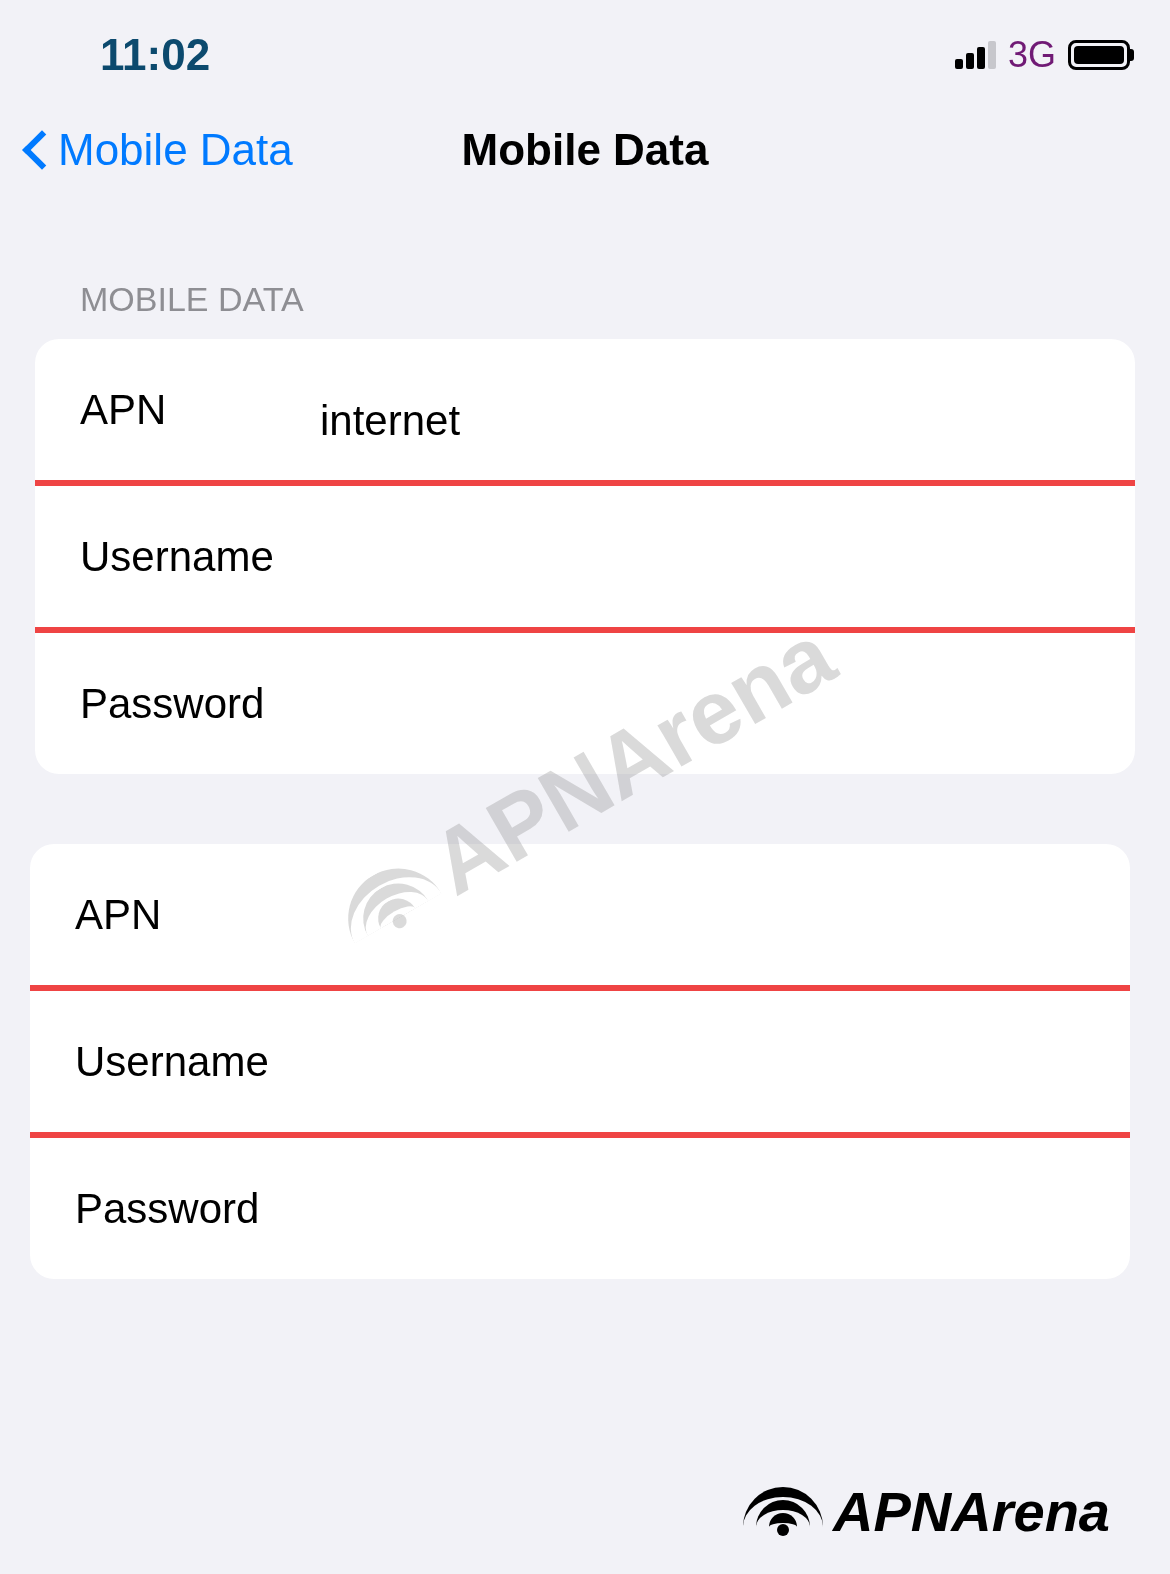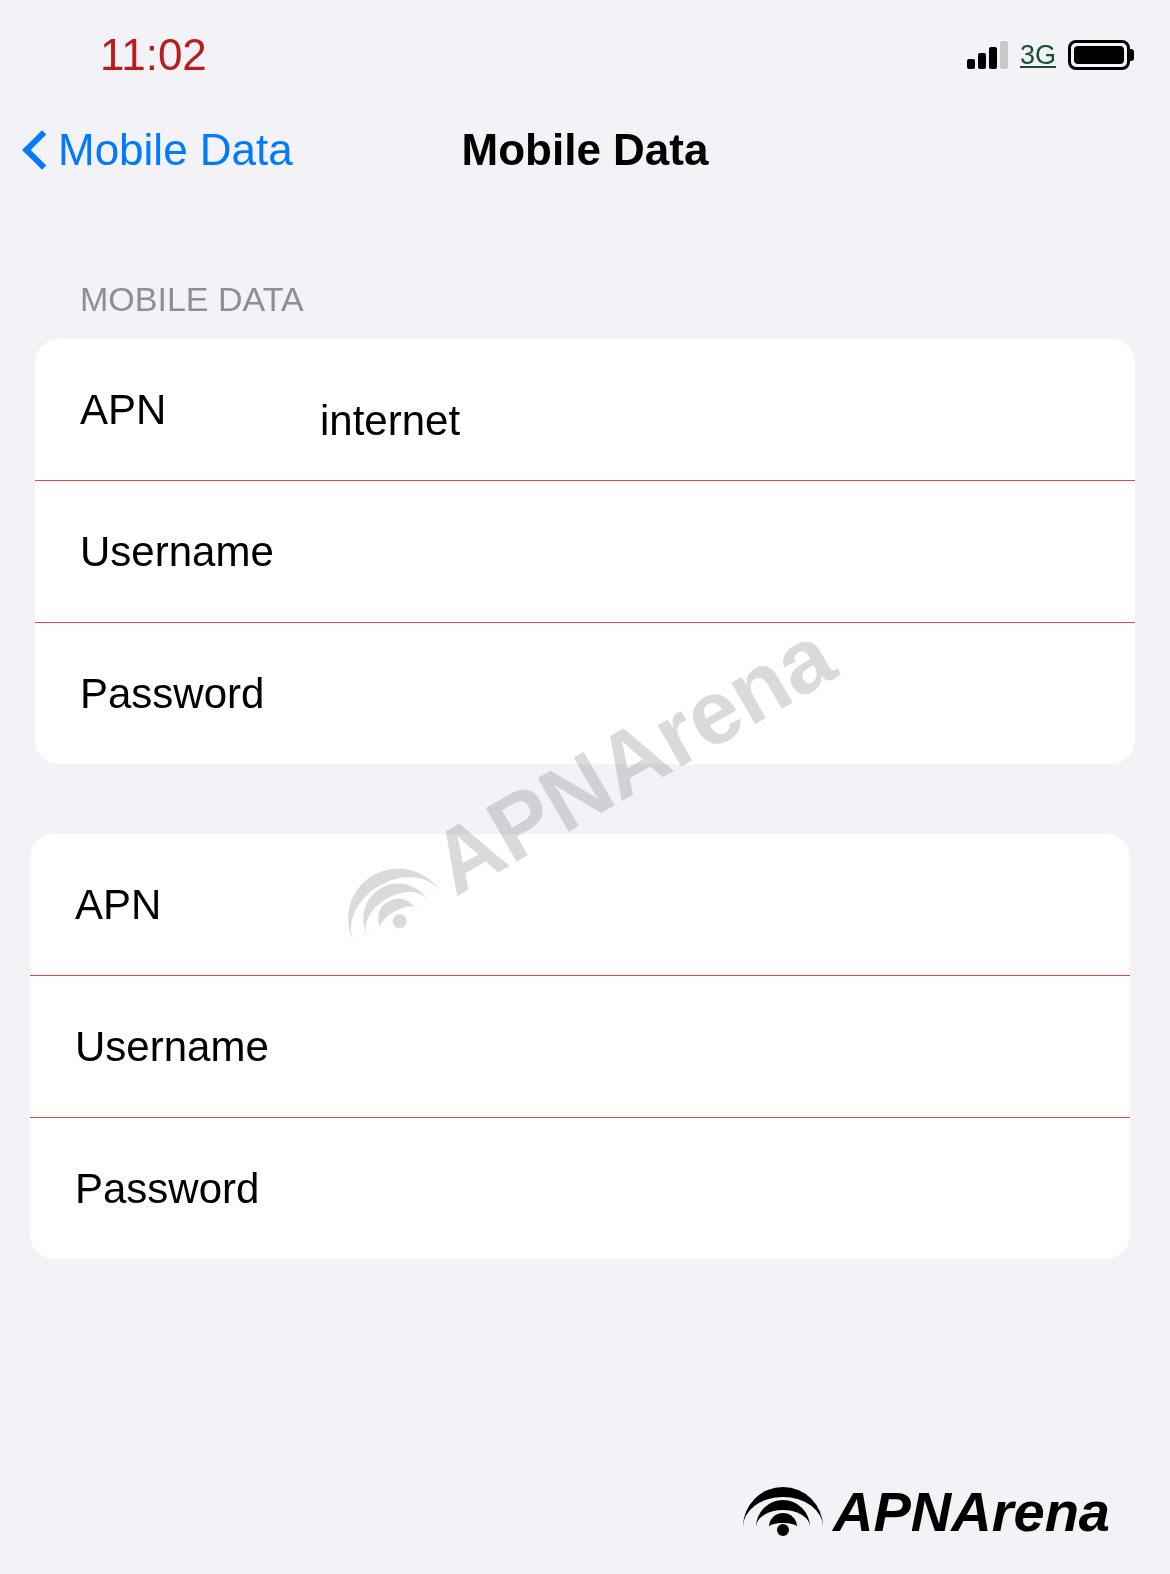--- a/index.html
+++ b/index.html
@@ -20,22 +20,22 @@
     .status-bar {
       display: flex;
       justify-content: space-between;
       align-items: center;
       padding: 30px 40px 20px 100px;
       height: 100px;
     }
     
     .status-time {
       font-size: 44px;
-      font-weight: 400;
-      color: #b91c1c;
+      font-weight: 700;
+      color: #0c4a6e;
     }
     
     .status-right {
       display: flex;
       align-items: center;
       gap: 12px;
     }
     
     .signal-bars {
       display: flex;
@@ -48,24 +48,23 @@
       width: 8px;
       border-radius: 2px;
     }
     
     .signal-bar.b1 { height: 10px; background: #000; }
     .signal-bar.b2 { height: 16px; background: #000; }
     .signal-bar.b3 { height: 22px; background: #000; }
     .signal-bar.b4 { height: 28px; background: #c7c7cc; }
     
     .network-type {
-      font-size: 27px;
-      font-weight: 400;
-      color: #14532d;
-      text-decoration: underline;
+      font-size: 36px;
+      font-weight: 400;
+      color: #701a75;
     }
     
     .battery {
       width: 62px;
       height: 30px;
       border: 3px solid #000;
       border-radius: 8px;
       position: relative;
       padding: 3px;
     }
@@ -157,21 +156,21 @@
     }
     
     .section-group.second {
       margin: 0 40px 0 30px;
     }
     
     .row {
       display: flex;
       align-items: center;
       padding: 35px 45px;
-      border-bottom: 1px solid #ef4444;
+      border-bottom: 6px solid #ef4444;
     }
     
     .row:last-child {
       border-bottom: none;
     }
     
     .row-label {
       font-size: 42px;
       color: #000;
       font-weight: 400;

